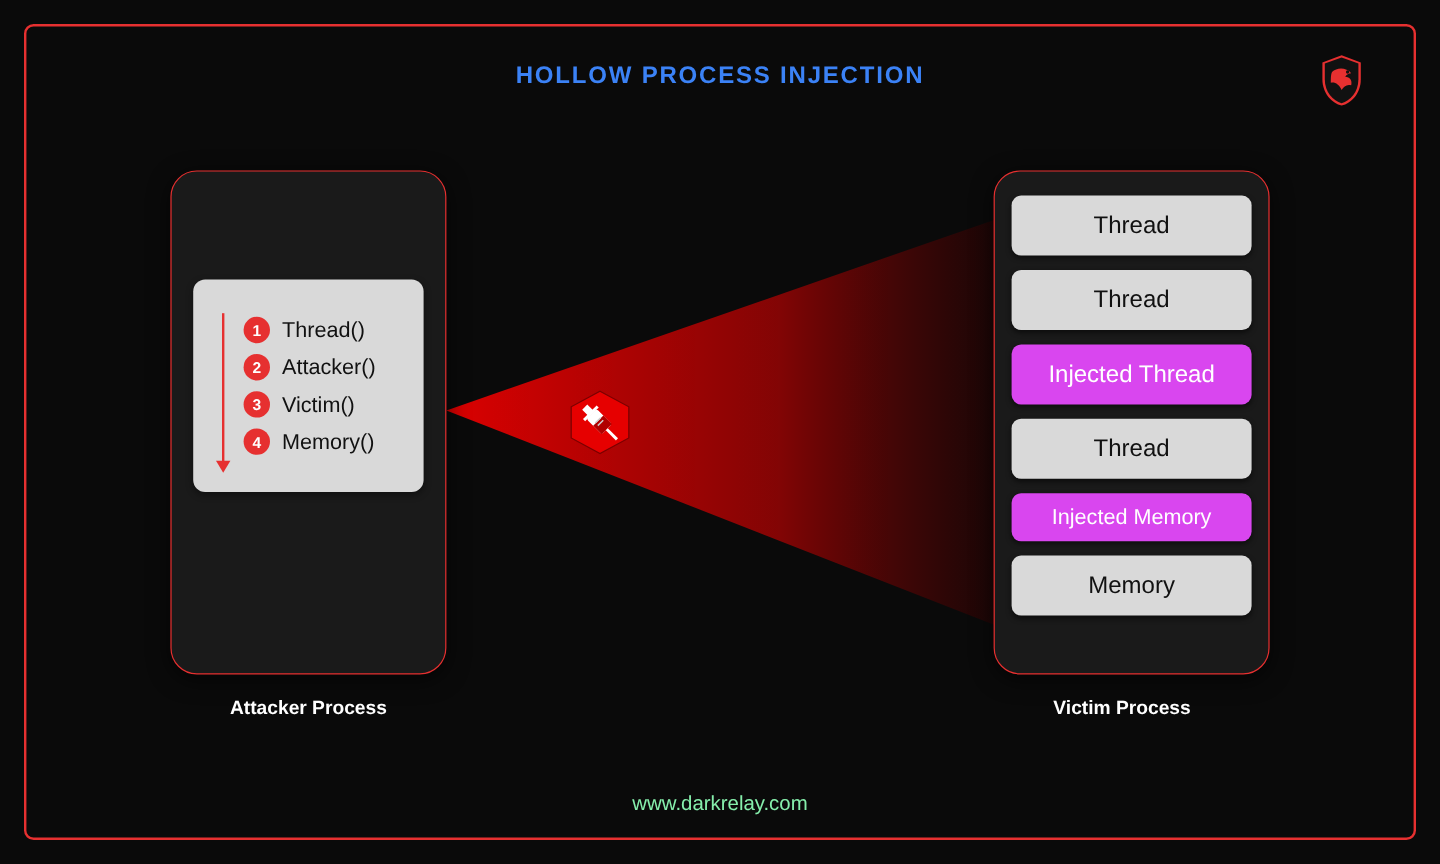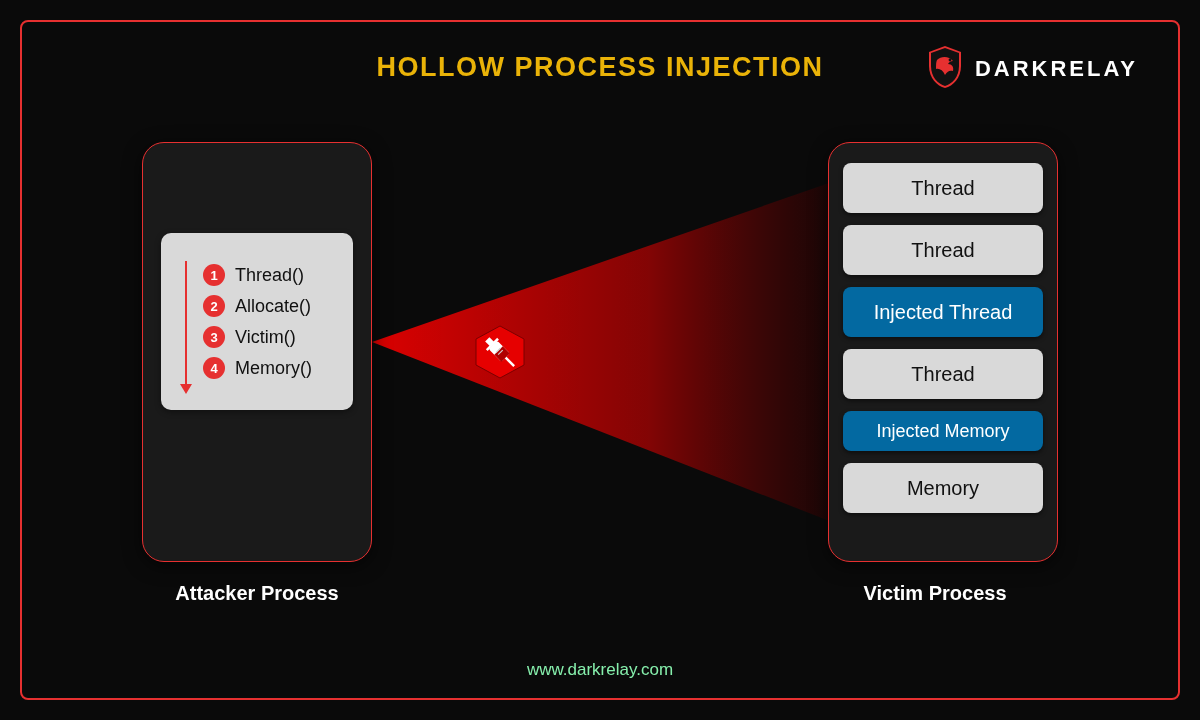--- a/index.html
+++ b/index.html
@@ -8,22 +8,22 @@
     position: absolute;
     left: 20px; top: 20px; right: 20px; bottom: 20px;
     border: 2px solid #e63030;
     border-radius: 8px;
     background: #0a0a0a;
   }
   .title {
     position: absolute;
     top: 30px; left: 0; right: 0;
     text-align: center;
-    color: #eab308;
-    font-size: 27px;
+    color: #3b82f6;
+    font-size: 20px;
     font-weight: 800;
     letter-spacing: 1.5px;
   }
   .logo {
     position: absolute;
     top: 22px; right: 40px;
     display: flex;
     align-items: center;
     gap: 10px;
   }
@@ -93,29 +93,29 @@
   .slot {
     height: 50px;
     border-radius: 8px;
     display: flex;
     align-items: center;
     justify-content: center;
     font-size: 20px;
     box-shadow: 0 2px 4px rgba(0,0,0,0.5);
   }
   .slot-normal { background: #d9d9d9; color: #111; }
-  .slot-injected { background: #0369a1; color: #fff; font-weight: 500; }
+  .slot-injected { background: #d946ef; color: #fff; font-weight: 500; }
   .slot-small { height: 40px; font-size: 18px; }
   .caption {
     position: absolute;
     top: 560px;
     width: 230px;
     text-align: center;
     color: #fff;
-    font-size: 20px;
+    font-size: 16px;
     font-weight: 600;
   }
   .caption-left { left: 120px; }
   .caption-right { right: 128px; }
   .footer {
     position: absolute;
     bottom: 18px; left: 0; right: 0;
     text-align: center;
     color: #86efac;
     font-size: 17px;
@@ -144,21 +144,20 @@
 
   <div class="logo">
     <span>
       <svg width="40" height="46" viewBox="0 0 40 46">
         <path d="M20 2 L36 8 L36 22 C36 34 28 42 20 44 C12 42 4 34 4 22 L4 8 Z" fill="#e63030"></path>
         <path d="M20 4 L34 9 L34 22 C34 33 27 40 20 42 C13 40 6 33 6 22 L6 9 Z" fill="#111"></path>
         <path d="M12 16 C16 12 24 12 28 17 C26 17 24 18 23 20 C27 20 29 23 28 27 C24 26 22 28 20 31 C18 26 14 24 11 25 C11 21 11 18 12 16 Z" fill="#e63030"></path>
         <circle cx="25" cy="16" r="1.4" fill="#111"></circle>
       </svg>
     </span>
-    <span class="logo-text">DARKRELAY</span>
   </div>
 
   <svg class="beam" viewBox="0 0 460 340">
     <defs>
       <linearGradient id="g1" x1="0" y1="0" x2="1" y2="0">
         <stop offset="0" stop-color="#e60000" stop-opacity="0.95"></stop>
         <stop offset="0.6" stop-color="#e60000" stop-opacity="0.55"></stop>
         <stop offset="1" stop-color="#3a0000" stop-opacity="0.35"></stop>
       </linearGradient>
     </defs>
@@ -183,21 +182,21 @@
   <div class="process-card attacker-card">
     <div class="inner-panel">
       <div class="arrow-line"></div>
       <div class="arrow-head"></div>
       <div class="step-row">
         <span class="step-num">1</span>
         <span>Thread()</span>
       </div>
       <div class="step-row">
         <span class="step-num">2</span>
-        <span>Allocate()</span>
+        <span>Attacker()</span>
       </div>
       <div class="step-row">
         <span class="step-num">3</span>
         <span>Victim()</span>
       </div>
       <div class="step-row">
         <span class="step-num">4</span>
         <span>Memory()</span>
       </div>
     </div>

